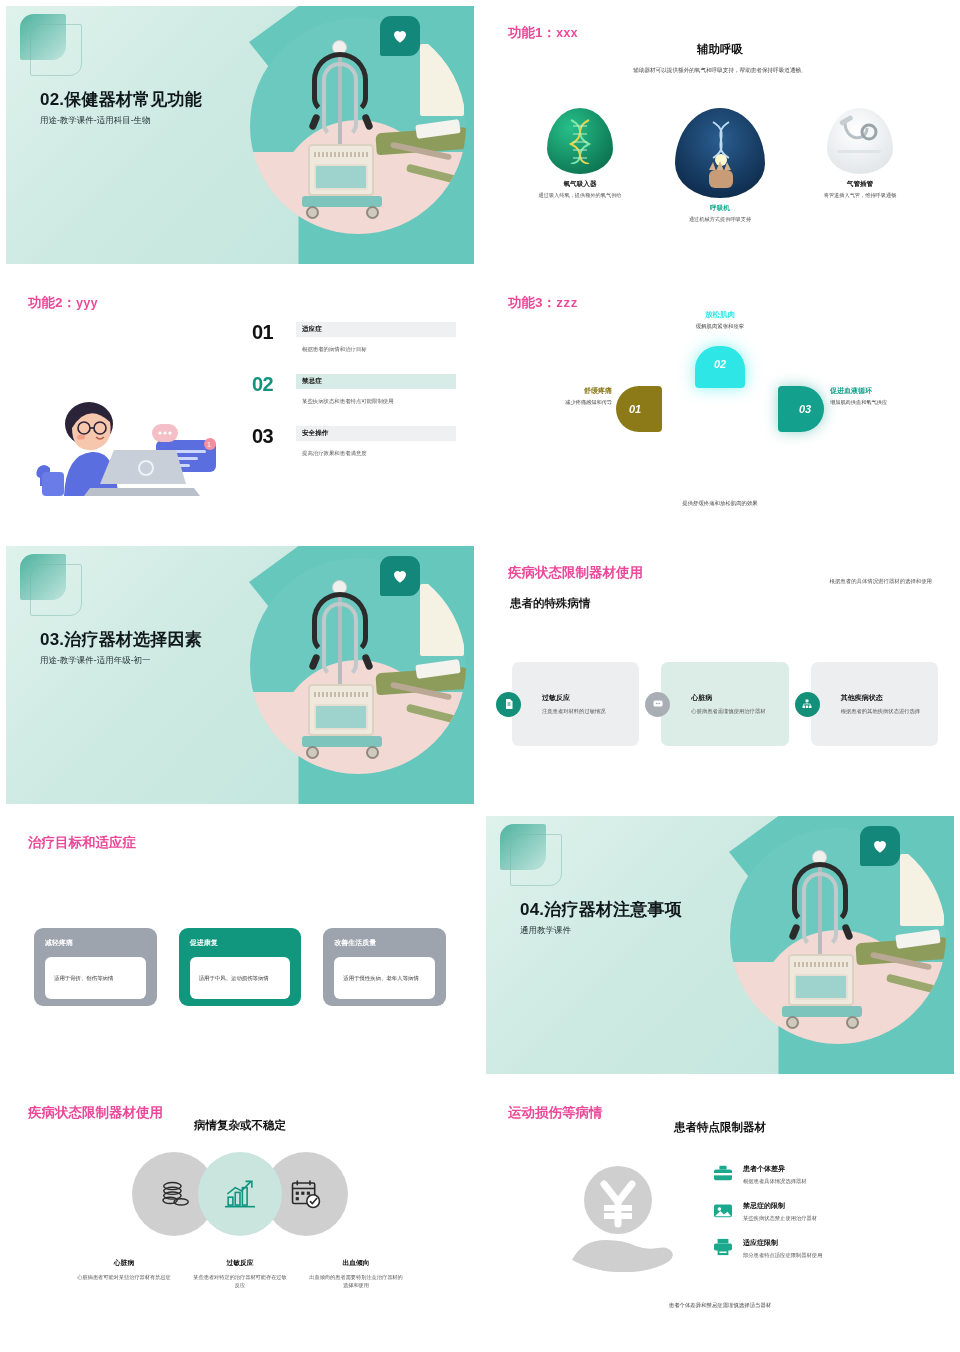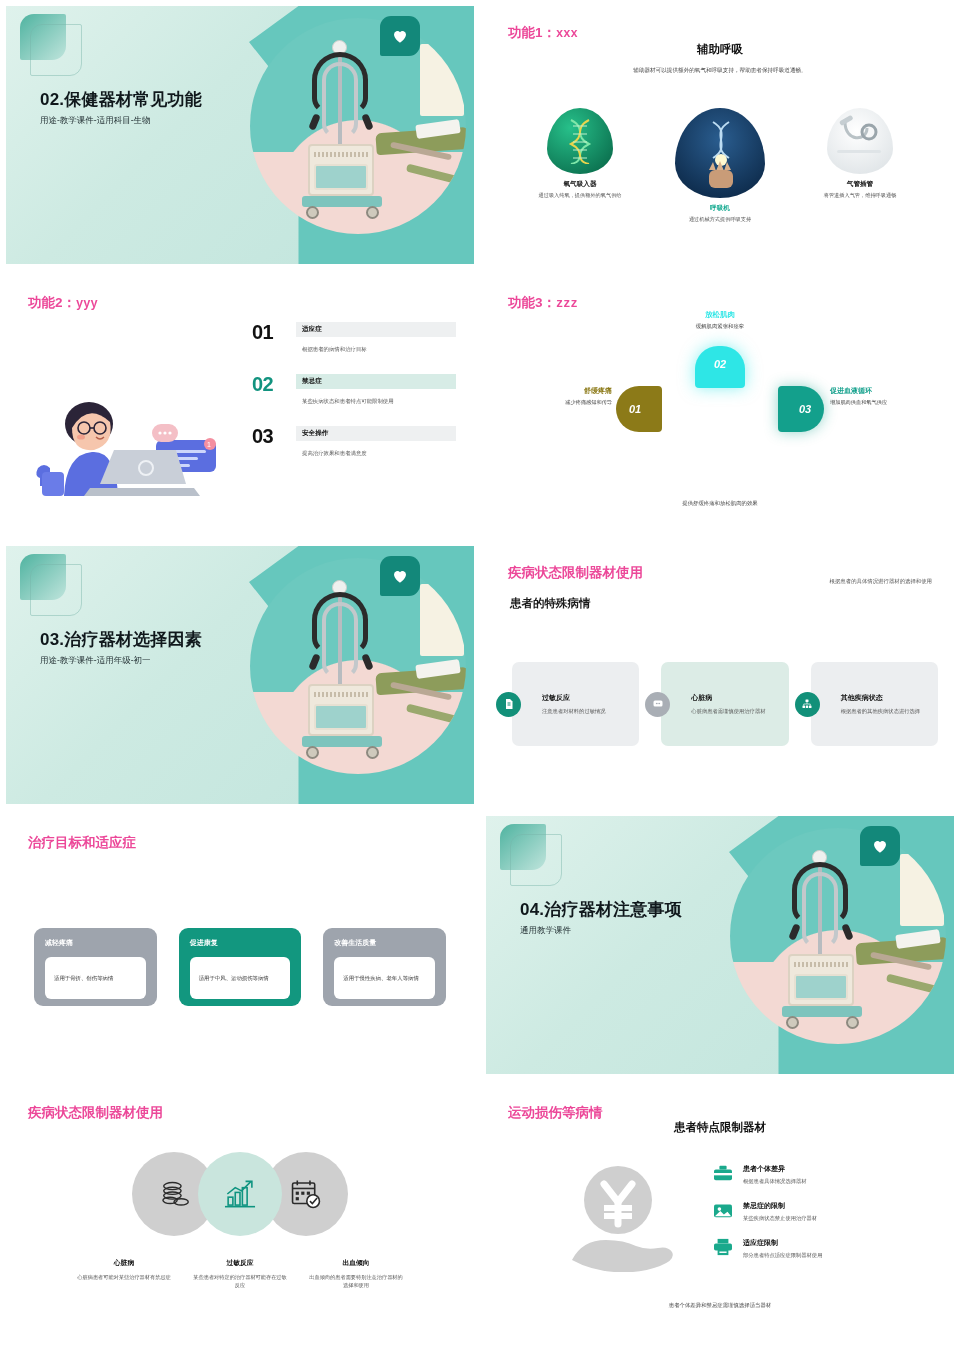--- a/index.html
+++ b/index.html
@@ -638,20 +638,23 @@
       <div class="hero-leaf-outline"></div>
       <div class="hero-text">
         <div class="hero-title">04.治疗器材注意事项</div>
         <div class="hero-sub">通用教学课件</div>
       </div>
     </div>
   </div>
 
   <div class="slide">
     <div class="s-title">疾病状态限制器材使用</div>
+    <div class="c9-head">
+      <div class="s-h2">病情复杂或不稳定</div>
+    </div>
     <div class="c9-circles">
       <div class="c9-circ">
         <svg viewBox="0 0 48 48">
           <ellipse cx="22" cy="14" rx="11" ry="4.5" fill="none" stroke="#2b2b2b" stroke-width="1.8"></ellipse>
           <ellipse cx="22" cy="20" rx="11" ry="4.5" fill="none" stroke="#2b2b2b" stroke-width="1.8"></ellipse>
           <ellipse cx="22" cy="26" rx="11" ry="4.5" fill="none" stroke="#2b2b2b" stroke-width="1.8"></ellipse>
           <ellipse cx="19" cy="32" rx="9" ry="4" fill="none" stroke="#2b2b2b" stroke-width="1.8"></ellipse>
           <ellipse cx="33" cy="34" rx="9" ry="4" fill="none" stroke="#2b2b2b" stroke-width="1.8"></ellipse>
         </svg>
       </div>

